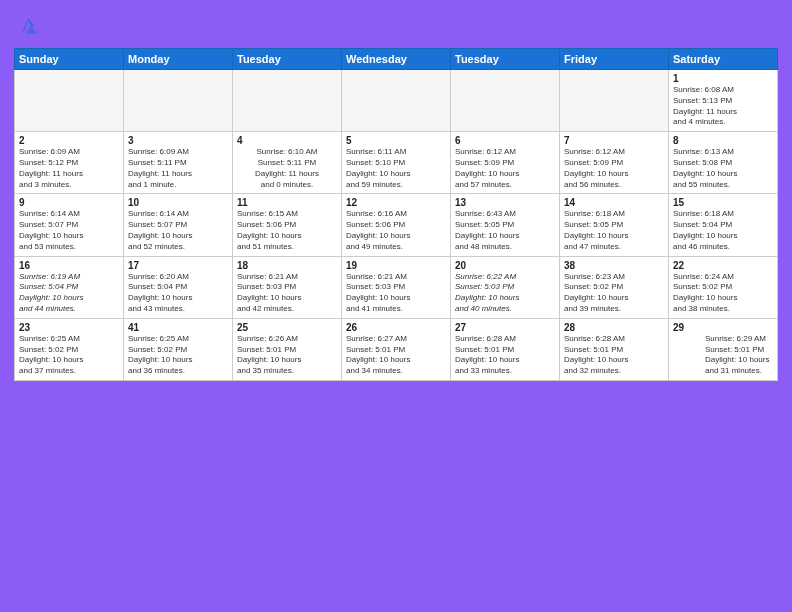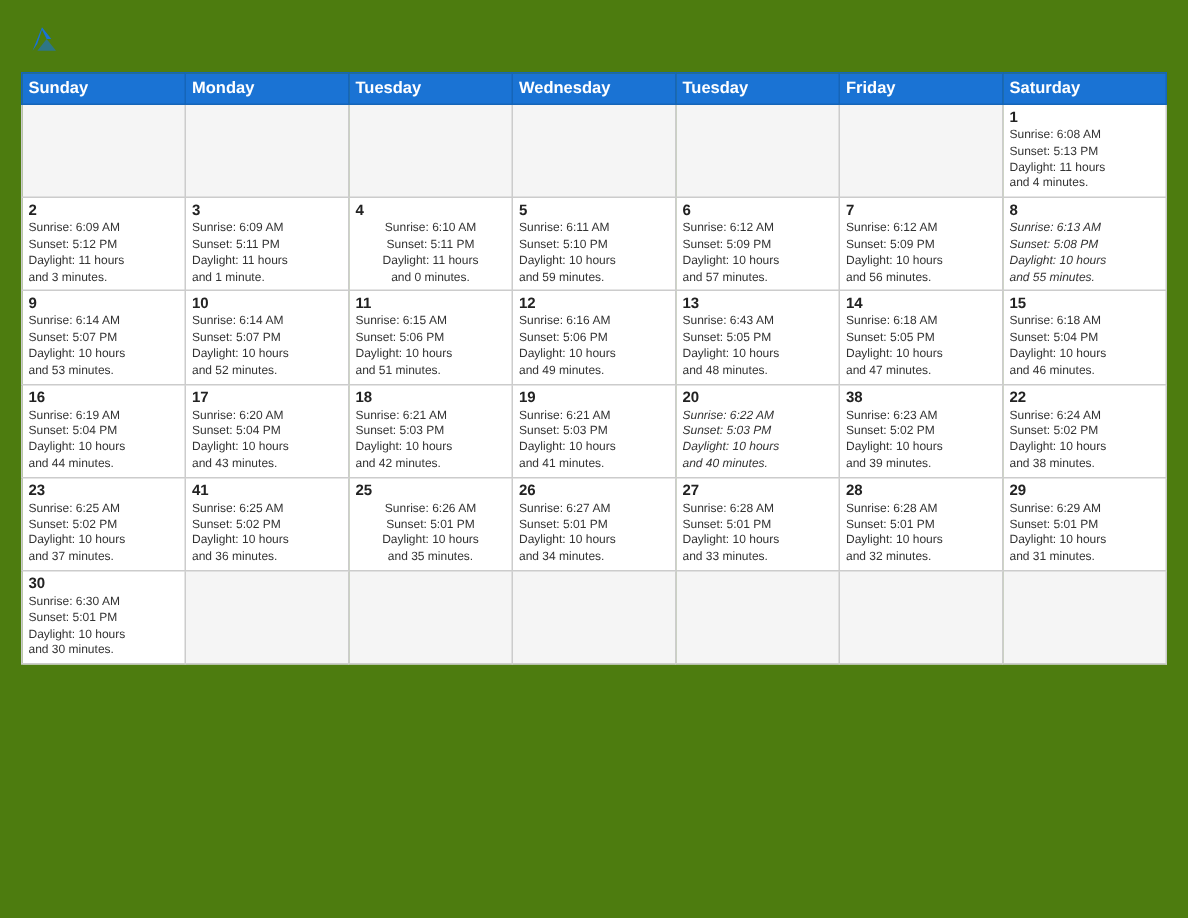--- a/index.html
+++ b/index.html
@@ -7,21 +7,21 @@
       font-family: Arial, sans-serif;
       background: #fff;
       width: 792px;
       height: 612px;
       overflow: hidden;
     }
     .page {
       width: 792px;
       height: 612px;
       padding: 12px 14px 10px 14px;
-      background: #4d7c0f;
+      background: #8b5cf6;
     }
     .header {
       display: flex;
       justify-content: space-between;
       align-items: flex-start;
       margin-bottom: 8px;
     }
     .logo {
       display: flex;
       align-items: center;
@@ -182,21 +182,21 @@
           </td>
           <td>
             <span class="day-num">7</span>
             <div class="cell-text" style="white-space: pre-line;">Sunrise: 6:12 AM
 Sunset: 5:09 PM
 Daylight: 10 hours
 and 56 minutes.</div>
           </td>
           <td>
             <span class="day-num">8</span>
-            <div class="cell-text" style="white-space: pre-line; font-style: italic;">Sunrise: 6:13 AM
+            <div class="cell-text" style="white-space: pre-line;">Sunrise: 6:13 AM
 Sunset: 5:08 PM
 Daylight: 10 hours
 and 55 minutes.</div>
           </td>
         </tr>
         <tr>
           <td>
             <span class="day-num">9</span>
             <div class="cell-text" style="white-space: pre-line;">Sunrise: 6:14 AM
 Sunset: 5:07 PM
@@ -242,21 +242,21 @@
             <span class="day-num">15</span>
             <div class="cell-text" style="white-space: pre-line;">Sunrise: 6:18 AM
 Sunset: 5:04 PM
 Daylight: 10 hours
 and 46 minutes.</div>
           </td>
         </tr>
         <tr>
           <td>
             <span class="day-num">16</span>
-            <div class="cell-text" style="white-space: pre-line;">Sunrise: 6:19 AM
+            <div class="cell-text" style="white-space: pre-line; font-style: italic;">Sunrise: 6:19 AM
 Sunset: 5:04 PM
 Daylight: 10 hours
 and 44 minutes.</div>
           </td>
           <td>
             <span class="day-num">17</span>
             <div class="cell-text" style="white-space: pre-line;">Sunrise: 6:20 AM
 Sunset: 5:04 PM
 Daylight: 10 hours
 and 43 minutes.</div>
@@ -307,21 +307,21 @@
           </td>
           <td>
             <span class="day-num">41</span>
             <div class="cell-text" style="white-space: pre-line;">Sunrise: 6:25 AM
 Sunset: 5:02 PM
 Daylight: 10 hours
 and 36 minutes.</div>
           </td>
           <td>
             <span class="day-num">25</span>
-            <div class="cell-text" style="white-space: pre-line; text-align: center;">Sunrise: 6:26 AM
+            <div class="cell-text" style="white-space: pre-line;">Sunrise: 6:26 AM
 Sunset: 5:01 PM
 Daylight: 10 hours
 and 35 minutes.</div>
           </td>
           <td>
             <span class="day-num">26</span>
             <div class="cell-text" style="white-space: pre-line;">Sunrise: 6:27 AM
 Sunset: 5:01 PM
 Daylight: 10 hours
 and 34 minutes.</div>
@@ -335,36 +335,21 @@
           </td>
           <td>
             <span class="day-num">28</span>
             <div class="cell-text" style="white-space: pre-line;">Sunrise: 6:28 AM
 Sunset: 5:01 PM
 Daylight: 10 hours
 and 32 minutes.</div>
           </td>
           <td>
             <span class="day-num">29</span>
-            <div class="cell-text" style="white-space: pre-line;">Sunrise: 6:29 AM
+            <div class="cell-text" style="white-space: pre-line; margin-left: 32px;">Sunrise: 6:29 AM
 Sunset: 5:01 PM
 Daylight: 10 hours
 and 31 minutes.</div>
           </td>
-        </tr>
-        <tr class="last-row">
-          <td>
-            <span class="day-num">30</span>
-            <div class="cell-text" style="white-space: pre-line;">Sunrise: 6:30 AM
-Sunset: 5:01 PM
-Daylight: 10 hours
-and 30 minutes.</div>
-          </td>
-          <td class="empty"></td>
-          <td class="empty"></td>
-          <td class="empty"></td>
-          <td class="empty"></td>
-          <td class="empty"></td>
-          <td class="empty"></td>
         </tr>
       </tbody>
   </table>
 </div>
 
 </body></html>

